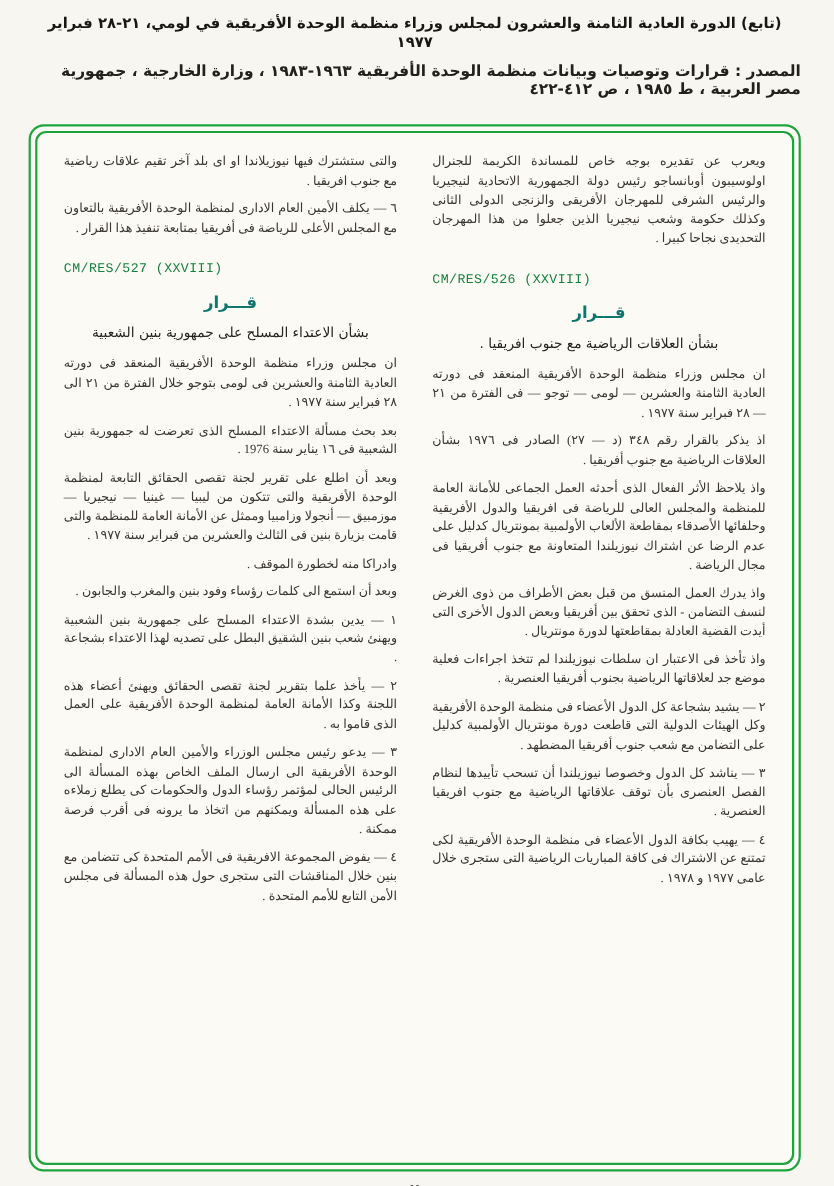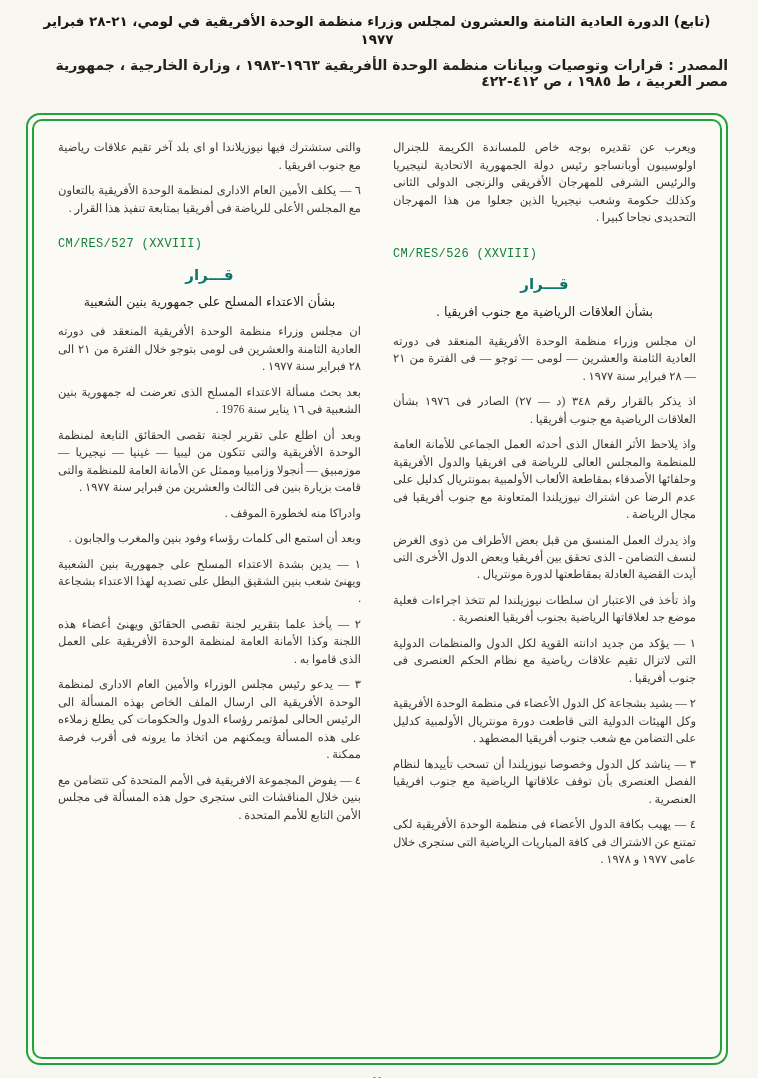--- a/index.html
+++ b/index.html
@@ -115,21 +115,20 @@
         <div class="col">
           <p class="para">ويعرب عن تقديره بوجه خاص للمساندة الكريمة للجنرال اولوسيبون أوبانساجو رئيس دولة الجمهورية الاتحادية لنيجيريا والرئيس الشرفى للمهرجان الأفريقى والزنجى الدولى الثانى وكذلك حكومة وشعب نيجيريا الذين جعلوا من هذا المهرجان التحديدى نجاحا كبيرا .</p>
           <p class="code">CM/RES/526 (XXVIII)</p>
           <p class="res-title">قـــرار</p>
           <p class="res-subject">بشأن العلاقات الرياضية مع جنوب افريقيا .</p>
           <p class="para">ان مجلس وزراء منظمة الوحدة الأفريقية المنعقد فى دورته العادية الثامنة والعشرين — لومى — توجو — فى الفترة من ٢١ — ٢٨ فبراير سنة ١٩٧٧ .</p>
           <p class="para">اذ يذكر بالقرار رقم ٣٤٨ (د — ٢٧) الصادر فى ١٩٧٦ بشأن العلاقات الرياضية مع جنوب أفريقيا .</p>
           <p class="para">واذ يلاحظ الأثر الفعال الذى أحدثه العمل الجماعى للأمانة العامة للمنظمة والمجلس العالى للرياضة فى افريقيا والدول الأفريقية وحلفائها الأصدقاء بمقاطعة الألعاب الأولمبية بمونتريال كدليل على عدم الرضا عن اشتراك نيوزيلندا المتعاونة مع جنوب أفريقيا فى مجال الرياضة .</p>
           <p class="para">واذ يدرك العمل المنسق من قبل بعض الأطراف من ذوى الغرض لنسف التضامن - الذى تحقق بين أفريقيا وبعض الدول الأخرى التى أيدت القضية العادلة بمقاطعتها لدورة مونتريال .</p>
           <p class="para">واذ تأخذ فى الاعتبار ان سلطات نيوزيلندا لم تتخذ اجراءات فعلية موضع جد لعلاقاتها الرياضية بجنوب أفريقيا العنصرية .</p>
-          <p class="para">١ — يؤكد من جديد ادانته القوية لكل الدول والمنظمات الدولية التى لاتزال تقيم علاقات رياضية مع نظام الحكم العنصرى فى جنوب أفريقيا .</p>
           <p class="para">٢ — يشيد بشجاعة كل الدول الأعضاء فى منظمة الوحدة الأفريقية وكل الهيئات الدولية التى قاطعت دورة مونتريال الأولمبية كدليل على التضامن مع شعب جنوب أفريقيا المضطهد .</p>
           <p class="para">٣ — يناشد كل الدول وخصوصا نيوزيلندا أن تسحب تأييدها لنظام الفصل العنصرى بأن توقف علاقاتها الرياضية مع جنوب افريقيا العنصرية .</p>
           <p class="para">٤ — يهيب بكافة الدول الأعضاء فى منظمة الوحدة الأفريقية لكى تمتنع عن الاشتراك فى كافة المباريات الرياضية التى ستجرى خلال عامى ١٩٧٧ و ١٩٧٨ .</p>
         </div>
 
         <div class="col">
           <p class="para">والتى ستشترك فيها نيوزيلاندا او اى بلد آخر تقيم علاقات رياضية مع جنوب افريقيا .</p>
           <p class="para">٦ — يكلف الأمين العام الادارى لمنظمة الوحدة الأفريقية بالتعاون مع المجلس الأعلى للرياضة فى أفريقيا بمتابعة تنفيذ هذا القرار .</p>
           <p class="code">CM/RES/527 (XXVIII)</p>
           <p class="res-title">قـــرار</p>

